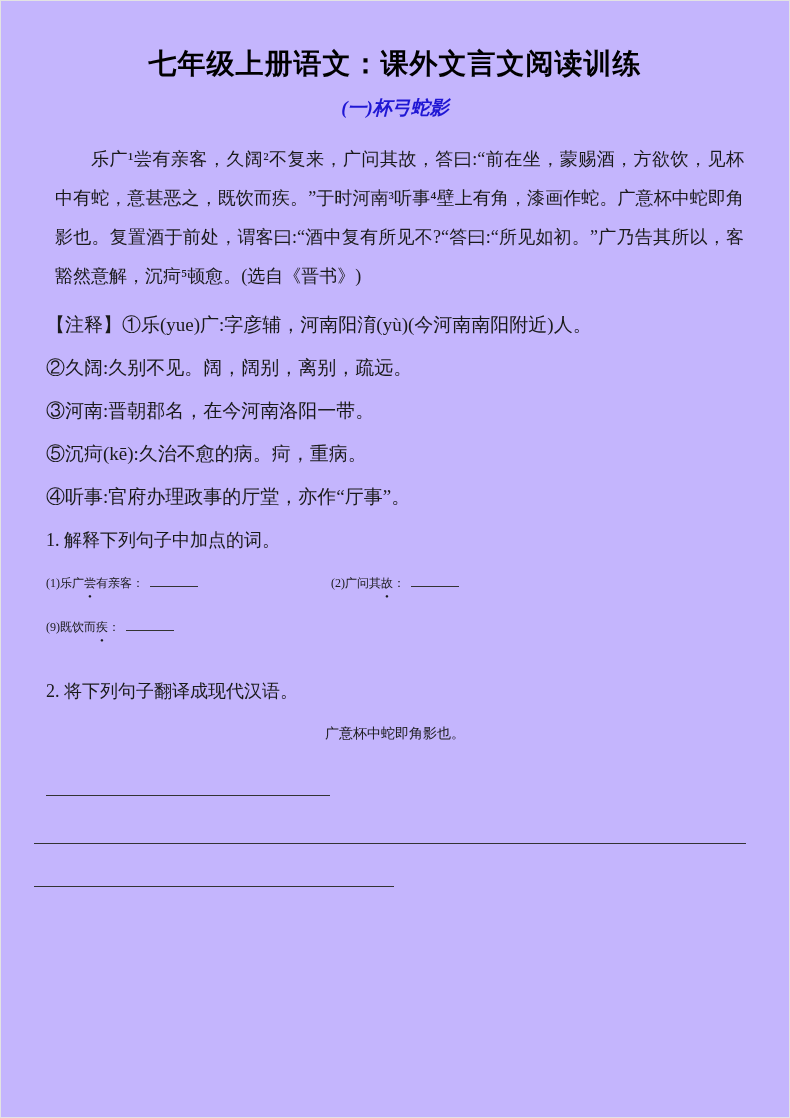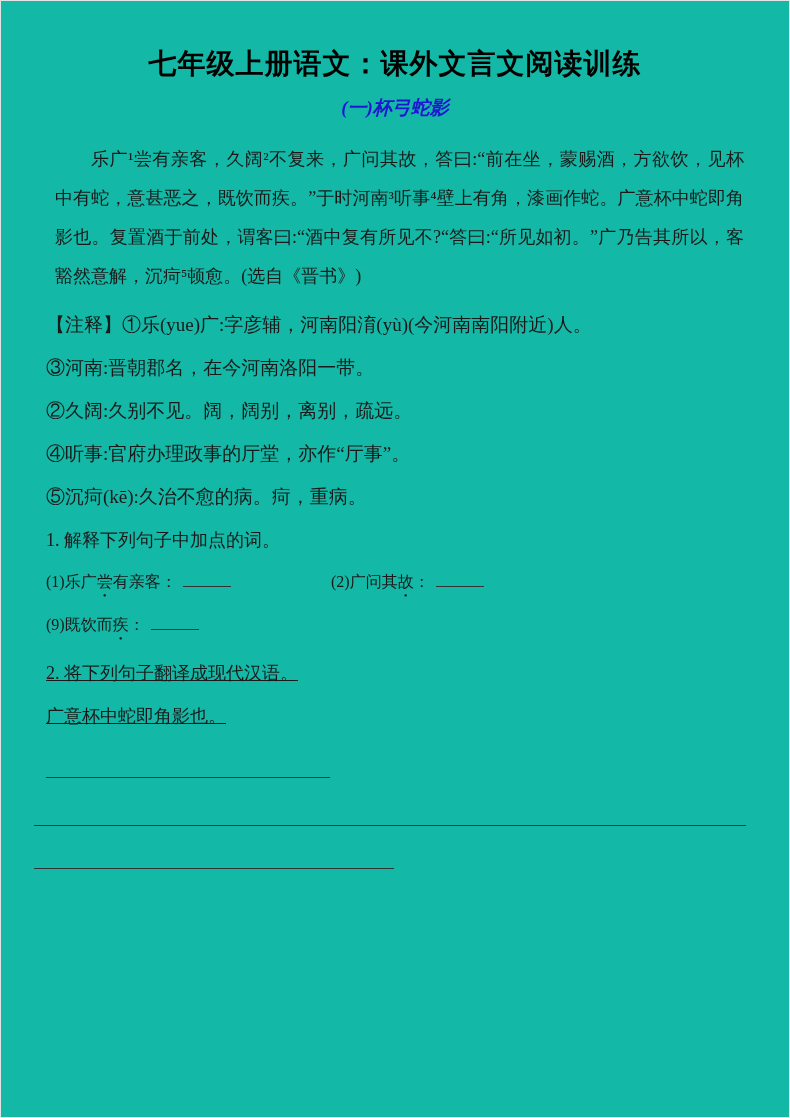--- a/index.html
+++ b/index.html
@@ -1,19 +1,19 @@
 <!DOCTYPE html>
 <html><head>
 <meta charset="utf-8">
 <style>
   html,body{margin:0;padding:0;background:#ffffff;}
   .page{
     position:relative;
     width:790px;height:1118px;
-    background:#14b8a6;
+    background:#c4b5fd;
     box-sizing:border-box;
     border:1px solid #e3e3e3;
     font-family:"Liberation Serif","DejaVu Serif",serif;
     color:#1a1a1a;
     overflow:hidden;
   }
   .title{
     padding-top:44px;
     text-align:center;
     font-size:28px;
@@ -42,21 +42,21 @@
     line-height:24px;
   }
   .q-title{
     margin:0 0 18px 0;
     font-size:18px;
     line-height:24px;
   }
   .q1-row{
     display:flex;
     margin:0 0 19px 0;
-    font-size:16px;
+    font-size:12px;
     line-height:24px;
   }
   .q1-item{width:285px;}
   .q1-item.second{width:auto;}
   .dot{position:relative;display:inline-block;}
   .dot::after{
     content:"\2022";
     position:absolute;
     left:50%;
     transform:translateX(-50%);
@@ -67,25 +67,26 @@
   }
   .blank{
     display:inline-block;
     width:48px;
     border-bottom:1.5px solid #333;
     height:16px;
     margin-left:6px;
     vertical-align:baseline;
   }
   .blank.long{width:100px;}
-  .q2-block{margin-top:24px;text-decoration:underline;}
+  .q2-block{margin-top:40px;}
   .sentence{
     margin:19px 0 0 0;
-    font-size:18px;
+    font-size:14px;
     line-height:24px;
+    text-align:center;
   }
   .answer-line{
     border-bottom:1.5px solid #333;
     height:0;
     margin-top:49px;
   }
   .answer-line.q2{width:284px;}
   .q3-block{margin-top:36px;}
   .answer-line.q3-long{width:712px;margin-left:-12px;margin-top:47px;}
   .answer-line.q3-short{width:360px;margin-left:-12px;margin-top:42px;}
@@ -98,24 +99,24 @@
   <div class="title">七年级上册语文：课外文言文阅读训练</div>
 
   <div class="subtitle" style="color: rgb(31, 22, 212); font-style: italic;">(一)杯弓蛇影</div>
 
   <div class="content">
 
     <p class="passage">乐广¹尝有亲客，久阔²不复来，广问其故，答曰:“前在坐，蒙赐酒，方欲饮，见杯中有蛇，意甚恶之，既饮而疾。”于时河南³听事⁴壁上有角，漆画作蛇。广意杯中蛇即角影也。复置酒于前处，谓客曰:“酒中复有所见不?“答曰:“所见如初。”广乃告其所以，客豁然意解，沉疴⁵顿愈。(选自《晋书》)</p>
 
     <div class="notes">
       <p class="note-line">【注释】①乐(yue)广:字彦辅，河南阳淯(yù)(今河南南阳附近)人。</p>
+      <p class="note-line">②久阔:久别不见。阔，阔别，离别，疏远。</p>
       <p class="note-line">③河南:晋朝郡名，在今河南洛阳一带。</p>
-      <p class="note-line">②久阔:久别不见。阔，阔别，离别，疏远。</p>
+      <p class="note-line">⑤沉疴(kē):久治不愈的病。疴，重病。</p>
       <p class="note-line">④听事:官府办理政事的厅堂，亦作“厅事”。</p>
-      <p class="note-line">⑤沉疴(kē):久治不愈的病。疴，重病。</p>
     </div>
 
     <div class="q1-block">
       <p class="q-title">1. 解释下列句子中加点的词。</p>
 
       <div class="q1-row">
         <div class="q1-item">
           <span>(1)乐广</span><span class="dot">尝</span><span>有亲客：</span><span class="blank"></span>
         </div>
         <div class="q1-item second">

